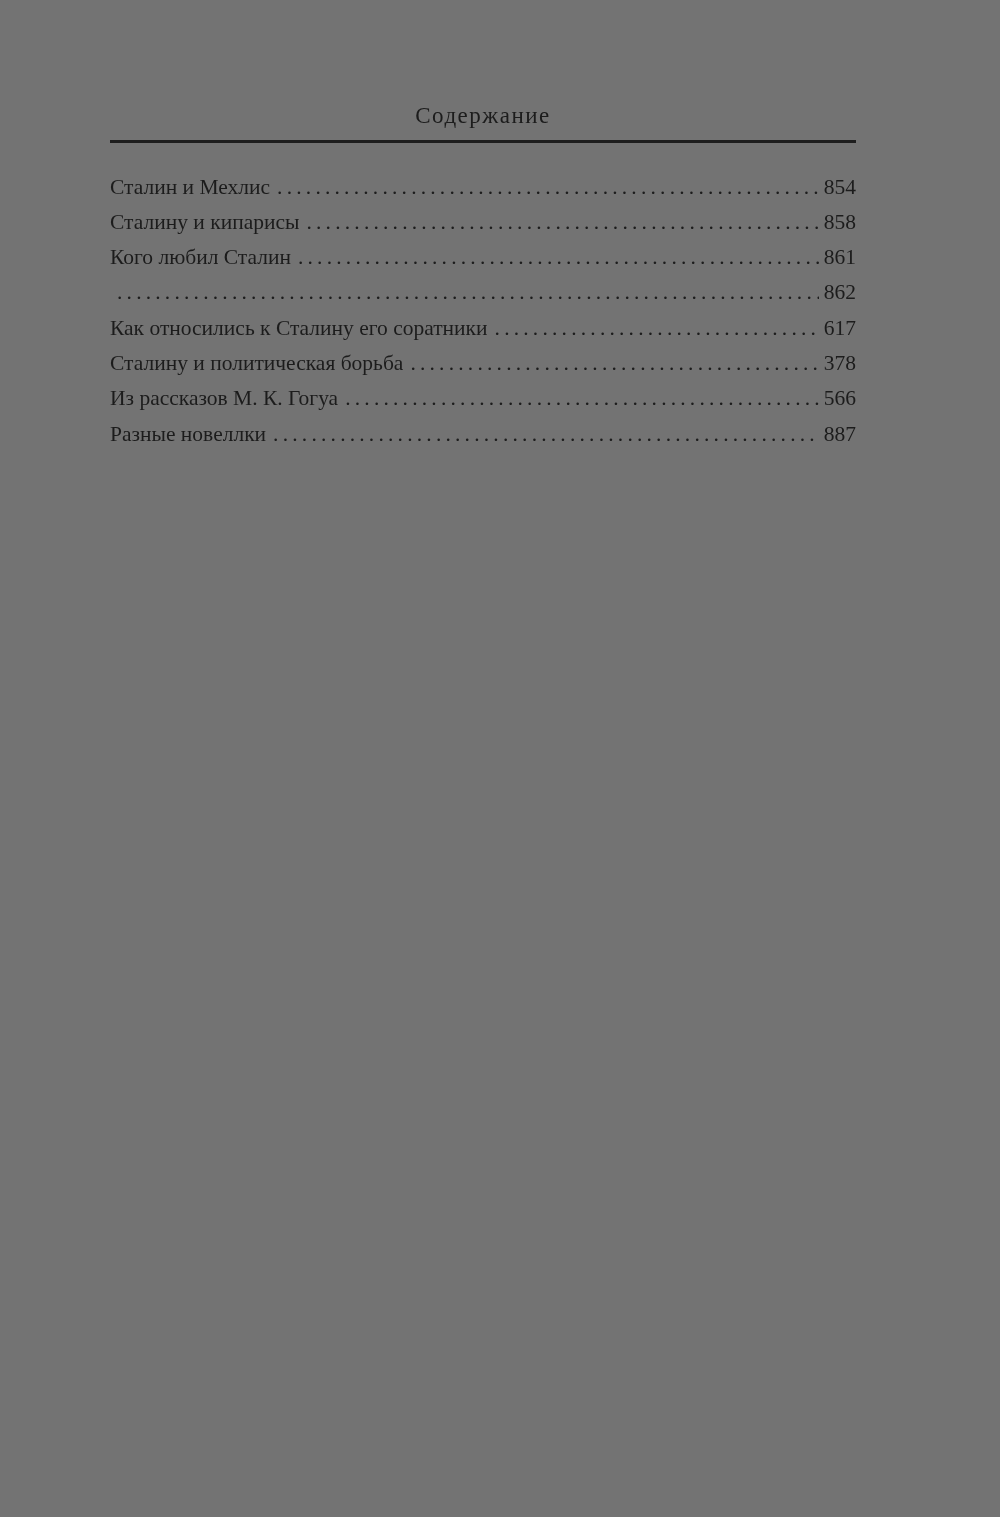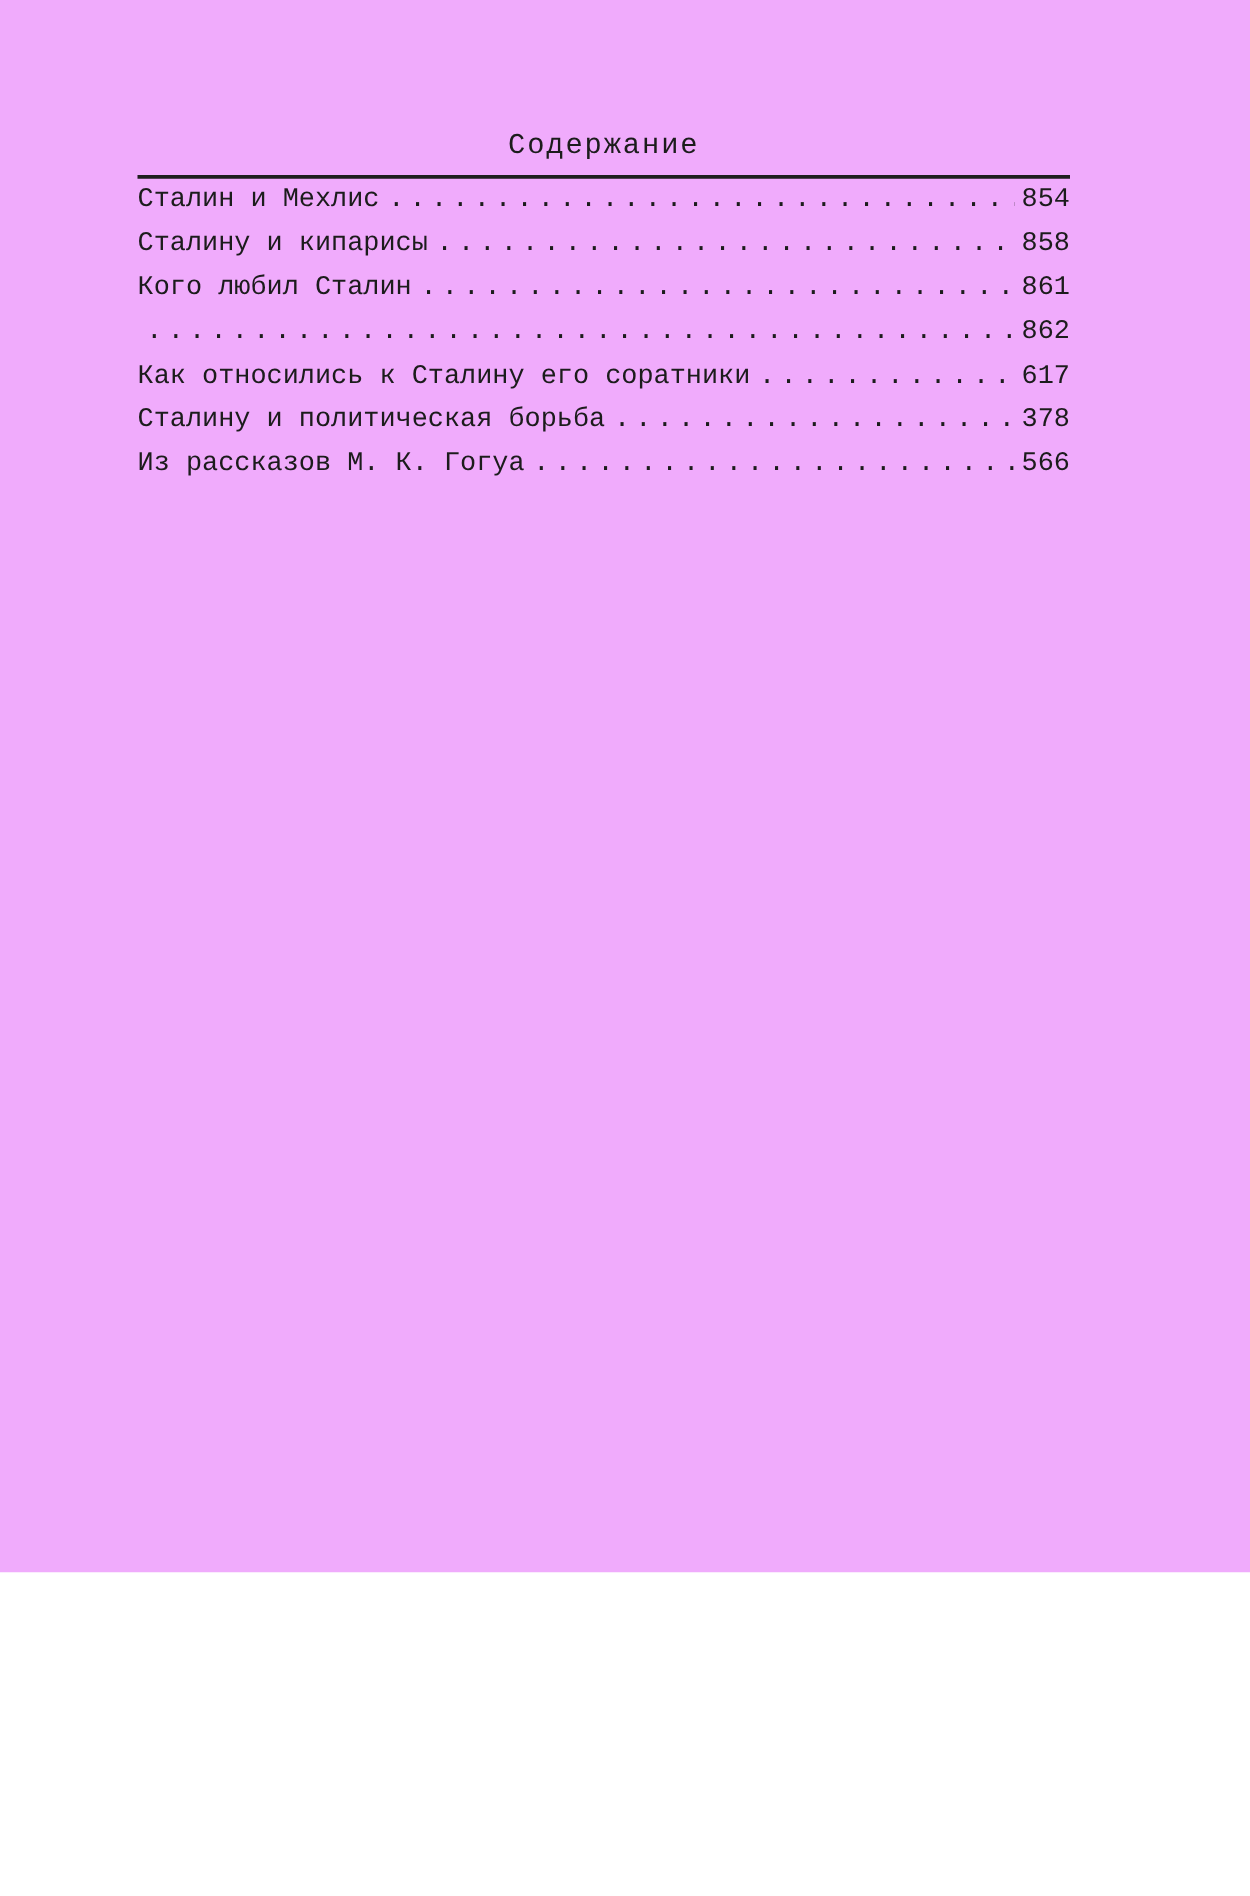--- a/index.html
+++ b/index.html
@@ -3,23 +3,23 @@
 <meta charset="utf-8">
 <style>
   html, body {
     margin: 0;
     padding: 0;
     background: #ffffff;
   }
   .page {
     position: relative;
     width: 1000px;
-    height: 1258px;
-    background: #f0abfc;
-    font-family: Liberation Mono, monospace;
+    height: 1517px;
+    background: #737373;
+    font-family: Liberation Serif, serif;
     color: #1c1c1c;
     overflow: hidden;
   }
   .content {
     position: absolute;
     left: 110px;
     top: 0;
     width: 746px;
   }
   .page-title {
@@ -31,20 +31,21 @@
     letter-spacing: 1.5px;
     line-height: 26px;
     color: #1c1c1c;
   }
   .title-rule {
     margin-top: 11px;
     height: 2.5px;
     background: #1e1e1e;
   }
   .toc {
+    margin-top: 27px;
   }
   .toc-row {
     display: flex;
     align-items: baseline;
     font-size: 21.5px;
     line-height: 35.3px;
     white-space: nowrap;
   }
   .toc-label {
     flex: 0 0 auto;
@@ -110,16 +111,21 @@
         <span class="toc-leader"></span>
         <span class="toc-page">378</span>
       </div>
 
       <div class="toc-row">
         <span class="toc-label">Из рассказов М. К. Гогуа</span>
         <span class="toc-leader"></span>
         <span class="toc-page">566</span>
       </div>
 
+      <div class="toc-row">
+        <span class="toc-label">Разные новеллки</span>
+        <span class="toc-leader"></span>
+        <span class="toc-page">887</span>
+      </div>
 
     </div>
   </div>
 </div>
 
 </body></html>

